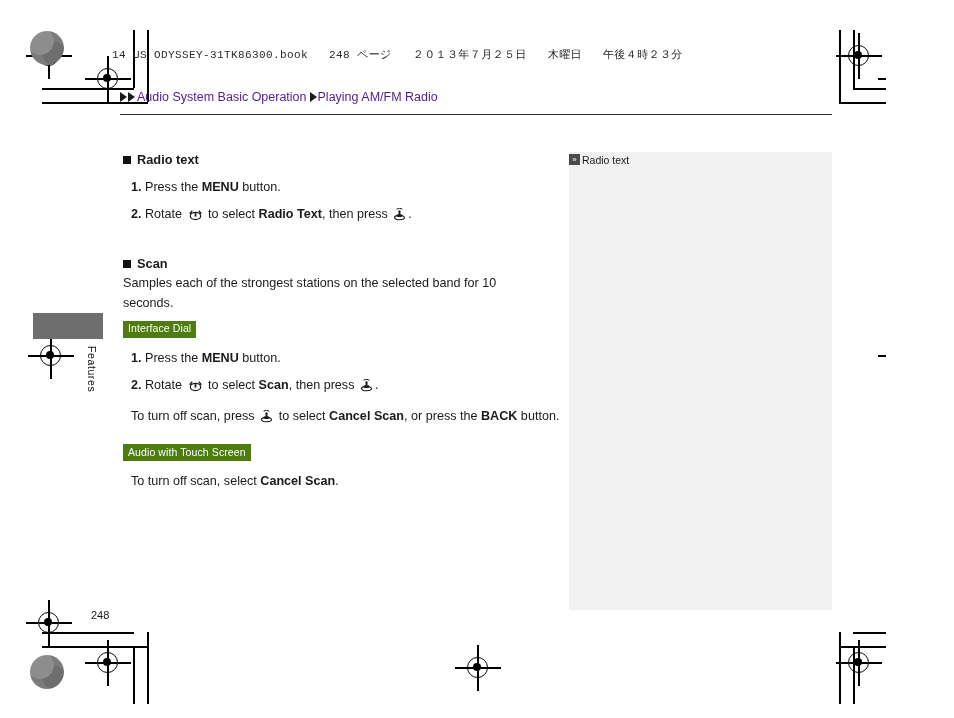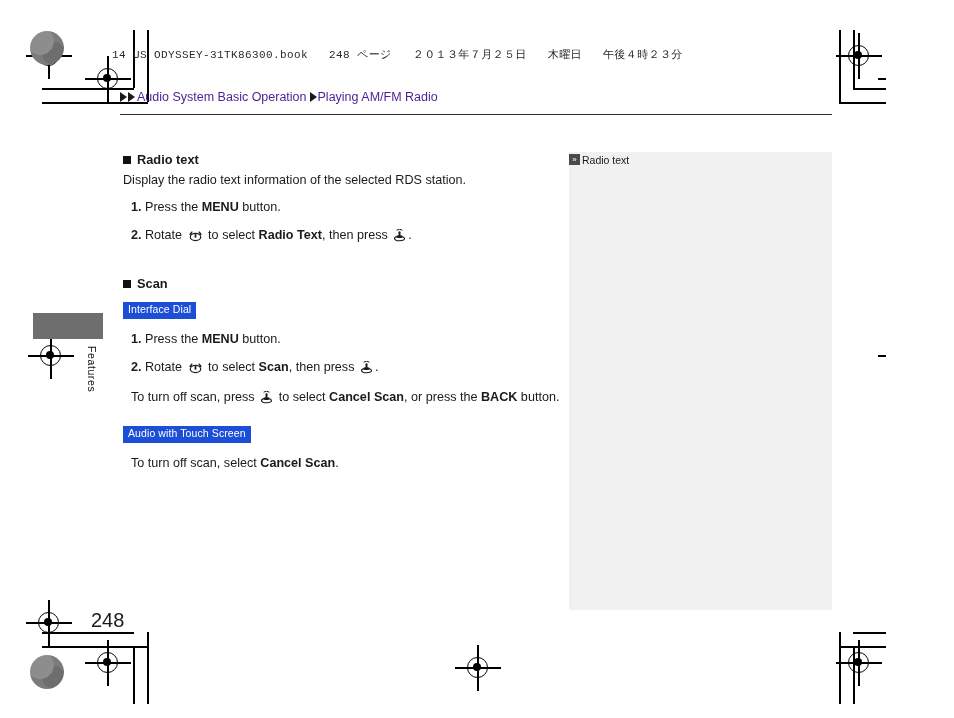--- a/index.html
+++ b/index.html
@@ -135,21 +135,21 @@
     margin-right: 6px;
     flex: none;
   }
   .para { margin: 0; }
   .step { margin: 8px; white-space: nowrap; }
   .step b, .para b { font-weight: bold; }
   .num { font-weight: bold; }
 
   .tag {
     display: inline-block;
-    background: #1d4ed8;
+    background: #4d7c0f;
     color: #fff;
     font-size: 10.5px;
     line-height: 13px;
     padding: 1.5px 5px 2.5px 5px;
     margin: 7px 0 3px 0;
     letter-spacing: 0.1px;
   }
   .gap { height: 18px; }
 
   
@@ -217,21 +217,21 @@
     writing-mode: vertical-rl;
     text-orientation: mixed;
     letter-spacing: 0.6px;
   }
 
   
   .page-num {
     position: absolute;
     left: 91px;
     top: 609px;
-    font-size: 20px;
+    font-size: 11px;
     color: #1a1a1a;
   }
 </style>
 </head>
 <body>
 
 <div id="page">
 
   <div class="cropmark">
     <span style="left:42px;  top:88px;  width:92px;  height:1.5px;"></span>
@@ -334,21 +334,20 @@
     <span class="crumb-text">Playing AM/FM Radio</span>
   </div>
   <div class="rule"></div>
 
   <div class="body-col">
 
     <div class="sect-head">
       <span class="sq"></span>
       <span>Radio text</span>
     </div>
-    <p class="para">Display the radio text information of the selected RDS station.</p>
 
     <p class="step">
       <span class="num">1.</span>
       <span>Press the </span><b>MENU</b><span> button.</span>
     </p>
 
     <p class="step">
       <span class="num">2.</span>
       <span>Rotate </span><span class="ico"><svg width="15" height="13" viewBox="0 0 15 13">
             <ellipse cx="7.5" cy="8" rx="5.2" ry="3.6" fill="none" stroke="#1a1a1a" stroke-width="1.2"></ellipse>
@@ -364,20 +363,21 @@
             <path d="M3.6 1.2 L6.5 0.2 L9.4 1.2" fill="none" stroke="#1a1a1a" stroke-width="1"></path>
           </svg></span><span>.</span>
     </p>
 
     <div class="gap"></div>
 
     <div class="sect-head">
       <span class="sq"></span>
       <span>Scan</span>
     </div>
+    <p class="para">Samples each of the strongest stations on the selected band for 10 seconds.</p>
 
     <div><span class="tag">Interface Dial</span></div>
 
     <p class="step">
       <span class="num">1.</span>
       <span>Press the </span><b>MENU</b><span> button.</span>
     </p>
 
     <p class="step">
       <span class="num">2.</span>

